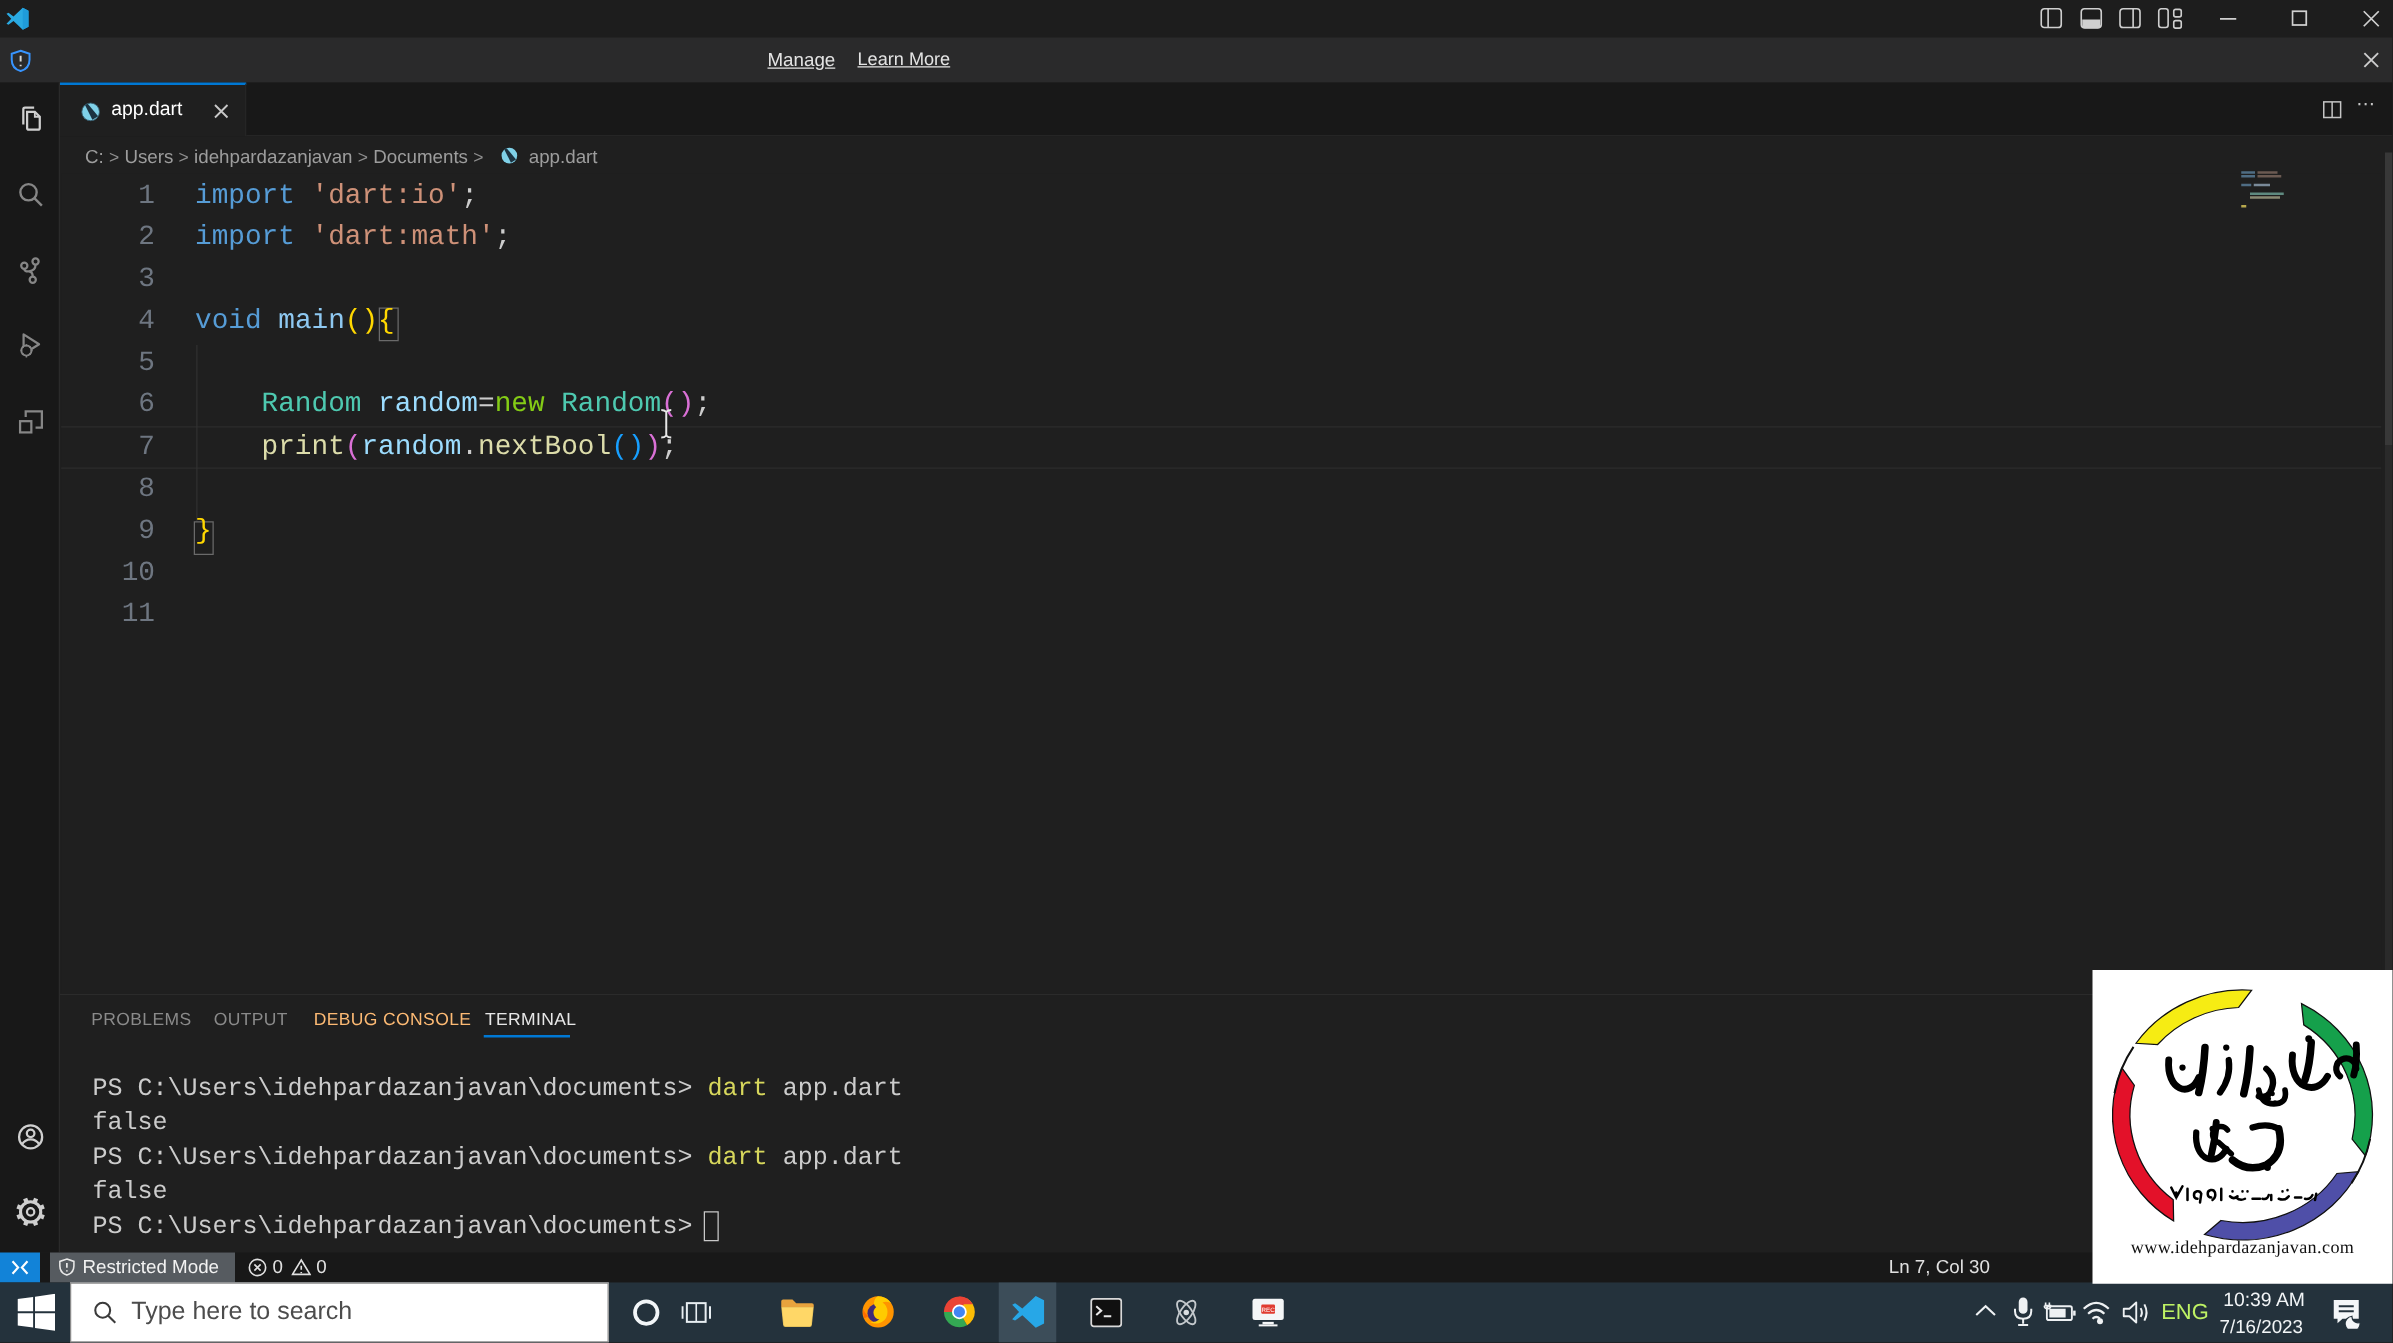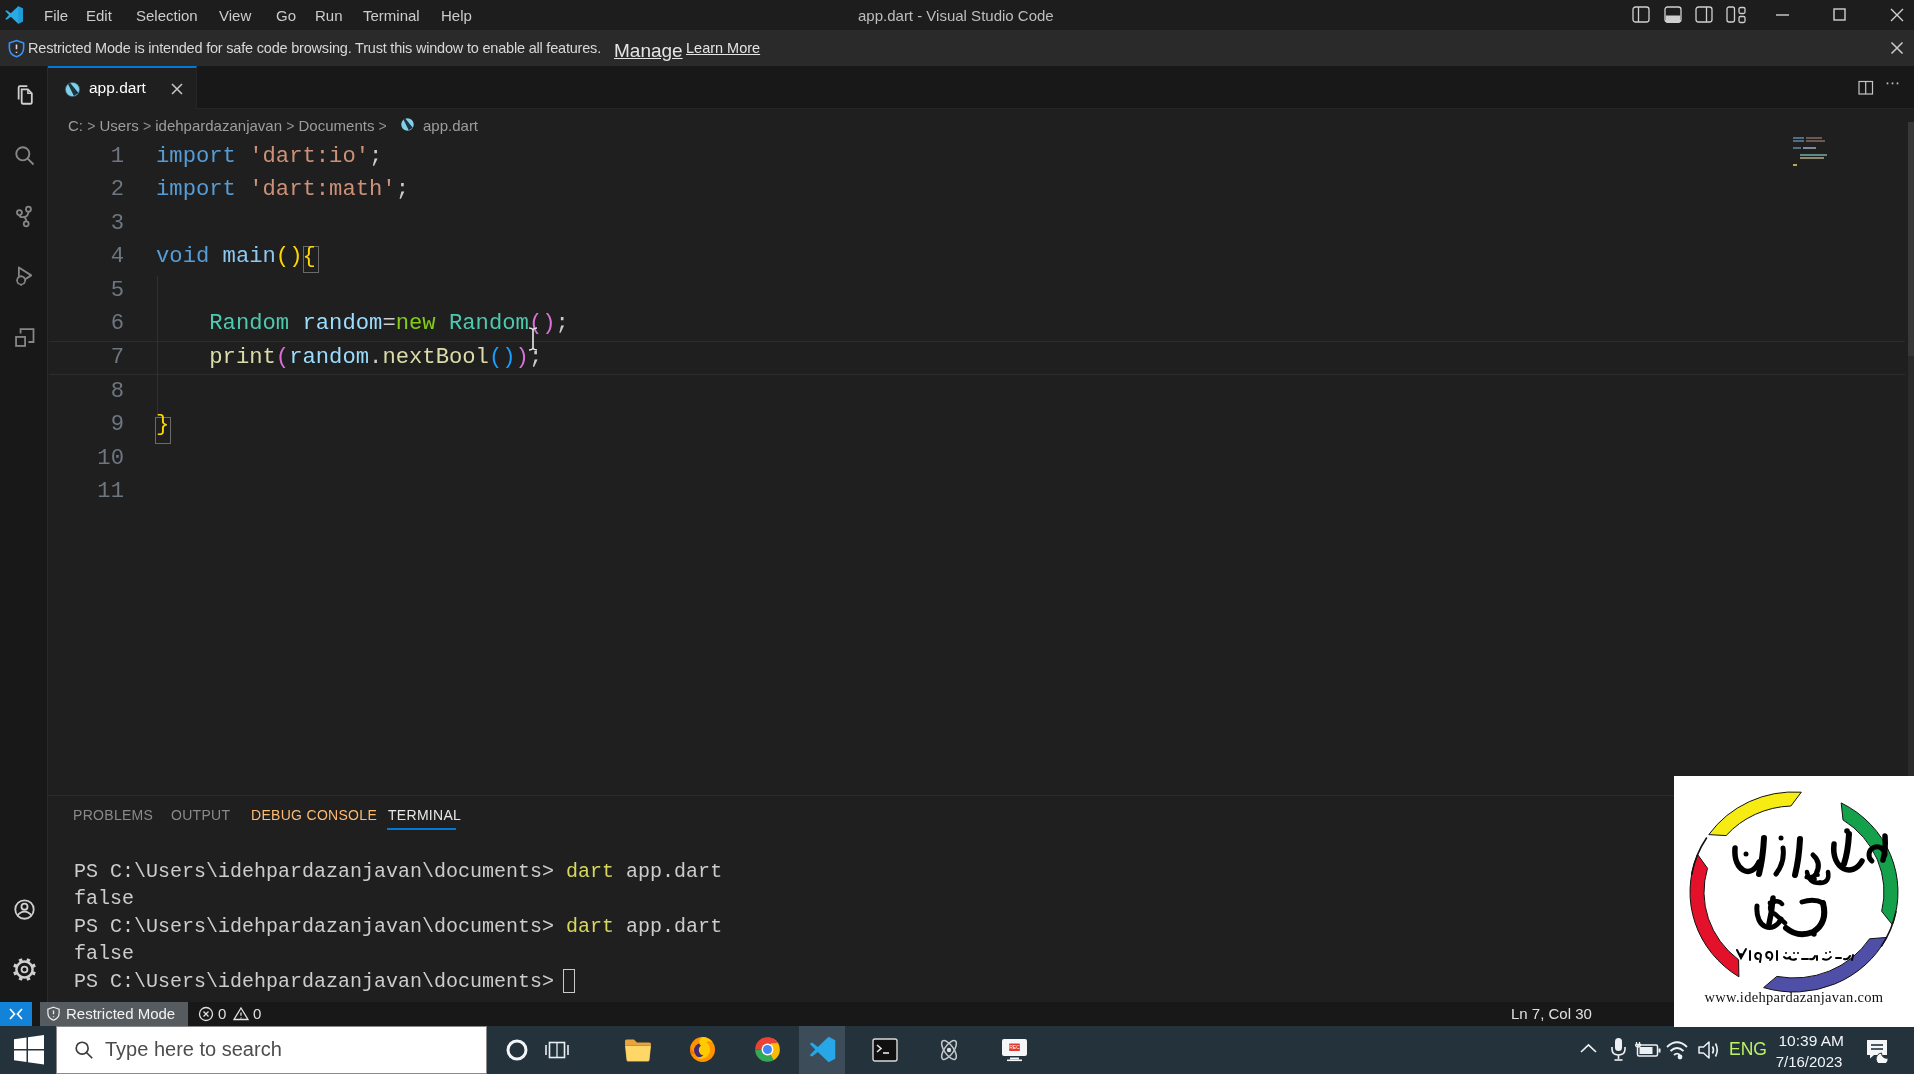--- a/index.html
+++ b/index.html
@@ -9,31 +9,20 @@
   .mono { font-family:"Liberation Mono", monospace; }
 </style></head>
 <body>
 <div id="root">
 
 <div class="abs" style="left:0;top:0;width:1914px;height:30px;background:#1d1d1d;"></div>
 <svg class="abs" style="left:4px;top:5px;" width="20" height="20" viewBox="0 0 100 100">
   <path fill="#2aaae2" d="M71 6 L34 41 L14 26 L6 30 L25 50 L6 70 L14 74 L34 59 L71 94 L94 82 L94 18 Z"></path>
   <path fill="#1f9cda" d="M71 6 L94 18 L94 82 L71 94 Z"></path>
 </svg>
-<div class="abs" style="left:0;top:0;width:1914px;height:30px;color:#cccccc;font-size:15px;">
-  <span class="abs" style="left:44px;top:7px;">File</span>
-  <span class="abs" style="left:86px;top:7px;">Edit</span>
-  <span class="abs" style="left:136px;top:7px;">Selection</span>
-  <span class="abs" style="left:219px;top:7px;">View</span>
-  <span class="abs" style="left:276px;top:7px;">Go</span>
-  <span class="abs" style="left:315px;top:7px;">Run</span>
-  <span class="abs" style="left:363px;top:7px;">Terminal</span>
-  <span class="abs" style="left:441px;top:7px;">Help</span>
-  <span class="abs" style="left:858px;top:7px;color:#bdbdbd;">app.dart - Visual Studio Code</span>
-</div>
 <svg class="abs" style="left:1632px;top:6px;" width="120" height="18" viewBox="0 0 120 18">
   <g stroke="#cfcfcf" stroke-width="1.3" fill="none">
     <rect x="1" y="1" width="16" height="15" rx="2.5"></rect>
         <line x1="6.5" y1="1" x2="6.5" y2="16"></line>
     <rect x="33" y="1" width="16" height="15" rx="2.5"></rect>
     <rect x="64" y="1" width="16" height="15" rx="2.5"></rect>
         <line x1="74.5" y1="1" x2="74.5" y2="16"></line>
   </g>
   <path fill="#cfcfcf" d="M33.8 9.5 h14.4 v5.6 q0 1.9 -1.9 1.9 h-10.6 q-1.9 0 -1.9 -1.9 Z"></path>
   <g stroke="#cfcfcf" stroke-width="1.3" fill="none">
@@ -50,22 +39,21 @@
     </svg>
 <svg class="abs" style="left:1890px;top:8px;" width="14" height="14" viewBox="0 0 14 14">
       <path d="M1 1 L13 13 M13 1 L1 13" stroke="#d0d0d0" stroke-width="1.4"></path>
     </svg>
 
 <div class="abs" style="left:0;top:30px;width:1914px;height:36px;background:#2a2a2b;"></div>
 <svg class="abs" style="left:7px;top:39px;" width="19" height="19" viewBox="0 0 24 24">
   <path d="M12 2 L21 5 V11 C21 17 17 21 12 22.5 C7 21 3 17 3 11 V5 Z" fill="none" stroke="#3794ff" stroke-width="2"></path>
   <path d="M12 7 v6 M12 16.2 v1.6" stroke="#d7d7d7" stroke-width="2"></path>
 </svg>
-<div class="abs" style="left:28px;top:40px;font-size:14.5px;letter-spacing:-0.2px;color:#d8d8d8;">Restricted Mode is intended for safe code browsing. Trust this window to enable all features.</div>
-<div class="abs" style="left:614px;top:40px;font-size:19px;color:#e4e4e4;text-decoration:underline;">Manage</div>
+<div class="abs" style="left:614px;top:40px;font-size:15px;color:#e4e4e4;text-decoration:underline;">Manage</div>
 <div class="abs" style="left:686px;top:40px;font-size:14.5px;color:#e4e4e4;text-decoration:underline;">Learn More</div>
 <svg class="abs" style="left:1890px;top:41px;" width="14" height="14" viewBox="0 0 14 14">
       <path d="M1.5 1.5 L12.5 12.5 M12.5 1.5 L1.5 12.5" stroke="#cccccc" stroke-width="1.5"></path>
     </svg>
 
 <div class="abs" style="left:0;top:66px;width:48px;height:936px;background:#181818;border-right:1px solid #2a2a2a;"></div>
 <svg class="abs" style="left:11px;top:81px;" width="27" height="27" viewBox="0 0 24 24">
   <g fill="none" stroke="#cfcfcf" stroke-width="1.6">
     <path d="M14.5 4.5 H8 Q6.8 4.5 6.8 5.7 V16.5"></path>
     <path d="M9.5 7.5 H15 L18.5 11 V19 Q18.5 20.2 17.3 20.2 H10.7 Q9.5 20.2 9.5 19 Z"></path>

